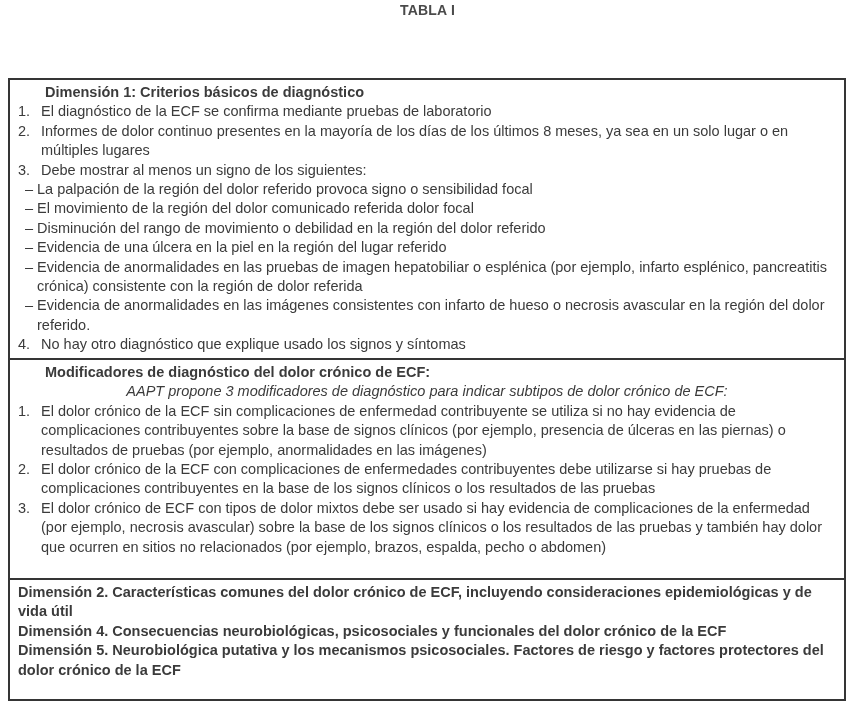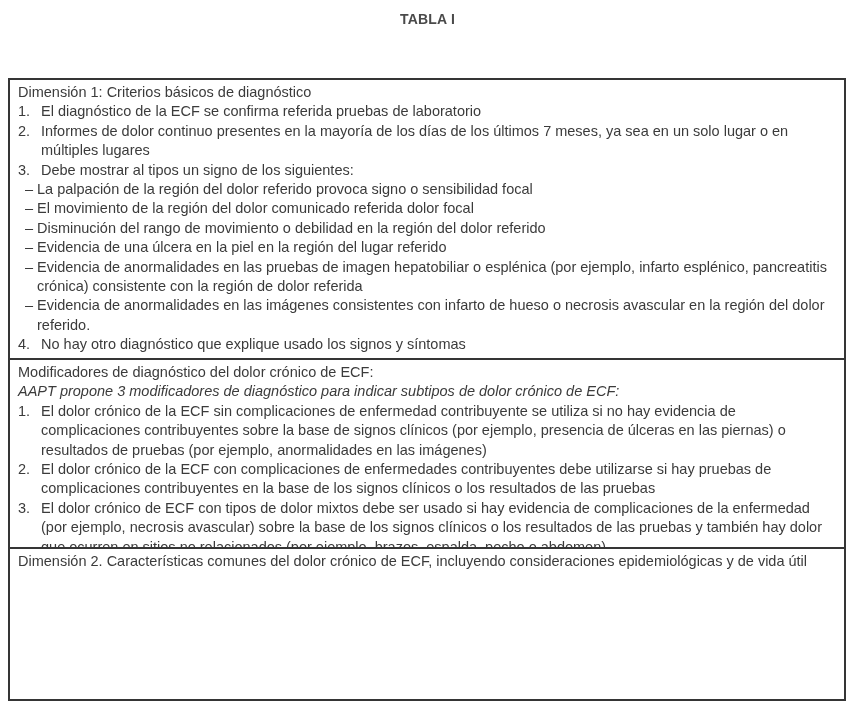--- a/index.html
+++ b/index.html
@@ -7,21 +7,20 @@
   .page {
     position: relative;
     width: 855px;
     height: 708px;
     background: #ffffff;
     font-family: "Liberation Sans", sans-serif;
     color: #3b3b3b;
     overflow: hidden;
   }
   .title-block {
-    padding-top: 9px;
     text-align: center;
     font-weight: 700;
     font-size: 14px;
     line-height: 20px;
     letter-spacing: 0.2px;
     color: #4a4a4a;
   }
   .table-box {
     position: absolute;
     left: 8px;
@@ -34,56 +33,56 @@
     background: #ffffff;
     overflow: hidden;
   }
   .section {
     padding: 3px 8px 4px 8px;
     font-size: 14.5px;
     line-height: 19.4px;
     overflow: hidden;
   }
   .section-1 { height: 278px; }
-  .section-2 { height: 189px; border-top: 2px solid #353535; }
+  .section-2 { height: 220px; border-top: 2px solid #353535; }
   .section-3 { flex: 1; border-top: 2px solid #353535; }
-  .heading { font-weight: 400; }
-  .subheading { font-style: italic; }
+  .heading { font-weight: 700; margin-left: 27px; }
+  .subheading { font-style: italic; text-align: center; }
   .row { display: flex; }
   .marker { width: 23px; flex: none; }
   .text { flex: 1; }
   .row.sub { margin-left: 7px; }
   .row.sub .marker { width: 12px; }
-  .bold-line { font-weight: 400; }
+  .bold-line { font-weight: 700; }
 </style>
 </head>
 <body>
 
 <div class="page">
 
   <div class="title-block">
     <div>TABLA I</div>
   </div>
 
   <div class="table-box">
 
     <div class="section section-1">
       <div class="heading">Dimensión 1: Criterios básicos de diagnóstico</div>
 
       <div class="row">
         <span class="marker">1.</span>
-        <span class="text">El diagnóstico de la ECF se confirma referida pruebas de laboratorio</span>
+        <span class="text">El diagnóstico de la ECF se confirma mediante pruebas de laboratorio</span>
       </div>
       <div class="row">
         <span class="marker">2.</span>
-        <span class="text">Informes de dolor continuo presentes en la mayoría de los días de los últimos 7 meses, ya sea en un solo lugar o en múltiples lugares</span>
+        <span class="text">Informes de dolor continuo presentes en la mayoría de los días de los últimos 8 meses, ya sea en un solo lugar o en múltiples lugares</span>
       </div>
       <div class="row">
         <span class="marker">3.</span>
-        <span class="text">Debe mostrar al tipos un signo de los siguientes:</span>
+        <span class="text">Debe mostrar al menos un signo de los siguientes:</span>
       </div>
 
       <div class="row sub">
         <span class="marker">–</span>
         <span class="text">La palpación de la región del dolor referido provoca signo o sensibilidad focal</span>
       </div>
       <div class="row sub">
         <span class="marker">–</span>
         <span class="text">El movimiento de la región del dolor comunicado referida dolor focal</span>
       </div>
@@ -123,16 +122,18 @@
         <span class="text">El dolor crónico de la ECF con complicaciones de enfermedades contribuyentes debe utilizarse si hay pruebas de complicaciones contribuyentes en la base de los signos clínicos o los resultados de las pruebas</span>
       </div>
       <div class="row">
         <span class="marker">3.</span>
         <span class="text">El dolor crónico de ECF con tipos de dolor mixtos debe ser usado si hay evidencia de complicaciones de la enfermedad (por ejemplo, necrosis avascular) sobre la base de los signos clínicos o los resultados de las pruebas y también hay dolor que ocurren en sitios no relacionados (por ejemplo, brazos, espalda, pecho o abdomen)</span>
       </div>
     </div>
 
     <div class="section section-3">
       <div class="bold-line">Dimensión 2. Características comunes del dolor crónico de ECF, incluyendo consideraciones epidemiológicas y de vida útil</div>
+      <div class="bold-line">Dimensión 4. Consecuencias neurobiológicas, psicosociales y funcionales del dolor crónico de la ECF</div>
+      <div class="bold-line">Dimensión 5. Neurobiológica putativa y los mecanismos psicosociales. Factores de riesgo y factores protectores del dolor crónico de la ECF</div>
     </div>
 
   </div>
 </div>
 
 </body></html>

